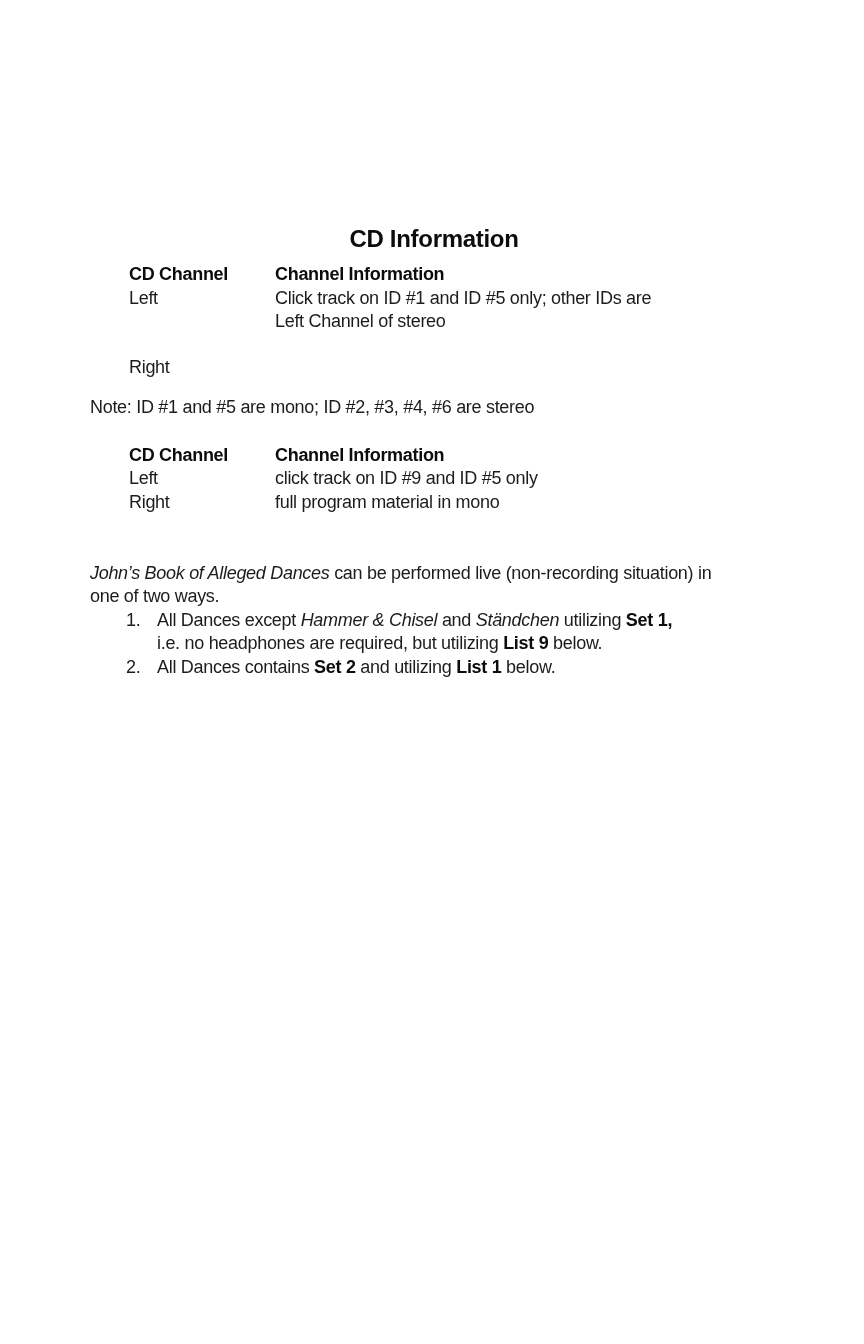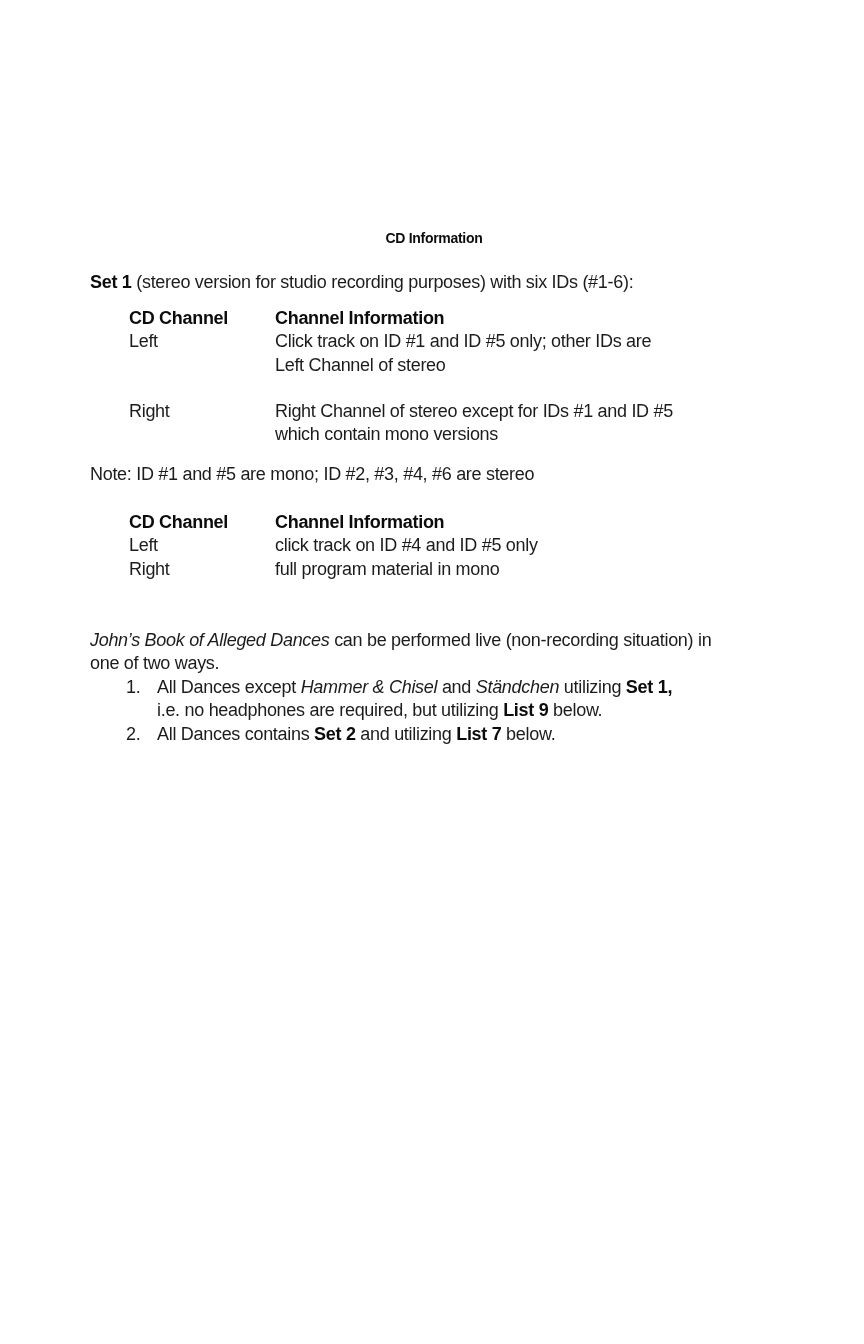--- a/index.html
+++ b/index.html
@@ -17,21 +17,21 @@
   }
   .content {
     padding: 227px 86px 0 90px;
   }
   .b { font-weight: 700; color: #0c0c0c; }
   .i { font-style: italic; margin-top: 28px; }
   .doc-title {
     text-align: center;
     font-weight: 700;
     color: #0c0c0c;
-    font-size: 14px;
+    font-size: 24px;
   }
   .intro { margin-top: 23.5px; white-space: pre-line; }
   .set-heading { margin-top: 20px; white-space: pre-line; }
   .set-heading-2 { margin-top: 10.5px; }
   .channel-table { margin-left: 39px; margin-top: 12.5px; }
   .channel-table.second { margin-top: 24.5px; }
   .ct-row { display: flex; }
   .ct-row.spaced { margin-top: 22.5px; }
   .ct-c1 { width: 146px; flex: none; }
   .ct-c2 { white-space: pre-line; max-width: 530px; }
@@ -45,66 +45,63 @@
 </style>
 </head>
 <body>
 
 <div class="page">
   <div class="content">
 
     <div class="doc-title">CD Information</div>
 
 
-    <div class="set-heading"><span class="b">Set 1</span><span> (stereo version for studio recording purposes) with six IDs (#1-6):</span></div>
 
     <div class="channel-table">
       <div class="ct-row ct-header">
         <div class="ct-c1">CD Channel</div>
         <div class="ct-c2">Channel Information</div>
       </div>
       <div class="ct-row">
         <div class="ct-c1">Left</div>
         <div class="ct-c2">Click track on ID #1 and ID #5 only; other IDs are
 Left Channel of stereo</div>
       </div>
       <div class="ct-row spaced">
         <div class="ct-c1">Right</div>
-        <div class="ct-c2">Right Channel of stereo except for IDs #1 and ID #5
-which contain mono versions</div>
       </div>
     </div>
 
     <div class="note-line">Note: ID #1 and #5 are mono; ID #2, #3, #4, #6 are stereo</div>
 
 
     <div class="channel-table second">
       <div class="ct-row ct-header">
         <div class="ct-c1">CD Channel</div>
         <div class="ct-c2">Channel Information</div>
       </div>
       <div class="ct-row">
         <div class="ct-c1">Left</div>
-        <div class="ct-c2">click track on ID #4 and ID #5 only</div>
+        <div class="ct-c2">click track on ID #9 and ID #5 only</div>
       </div>
       <div class="ct-row">
         <div class="ct-c1">Right</div>
         <div class="ct-c2">full program material in mono</div>
       </div>
     </div>
 
     <div class="perf-lead"><span class="i">John’s Book of Alleged Dances</span><span> can be performed live (non-recording situation) in
 one of two ways.</span></div>
 
     <div class="perf-list">
       <div class="perf-item">
         <div class="perf-num">1.</div>
         <div class="perf-text"><span>All Dances except </span><span class="i">Hammer &amp; Chisel</span><span> and </span><span class="i">Ständchen</span><span> utilizing </span><span class="b">Set 1,</span><span>
 i.e. no headphones are required, but utilizing </span><span class="b">List 9</span><span> below.</span></div>
       </div>
       <div class="perf-item">
         <div class="perf-num">2.</div>
-        <div class="perf-text"><span>All Dances contains </span><span class="b">Set 2</span><span> and utilizing </span><span class="b">List 7</span><span> below.</span></div>
+        <div class="perf-text"><span>All Dances contains </span><span class="b">Set 2</span><span> and utilizing </span><span class="b">List 1</span><span> below.</span></div>
       </div>
     </div>
 
   </div>
 </div>
 
 </body></html>

